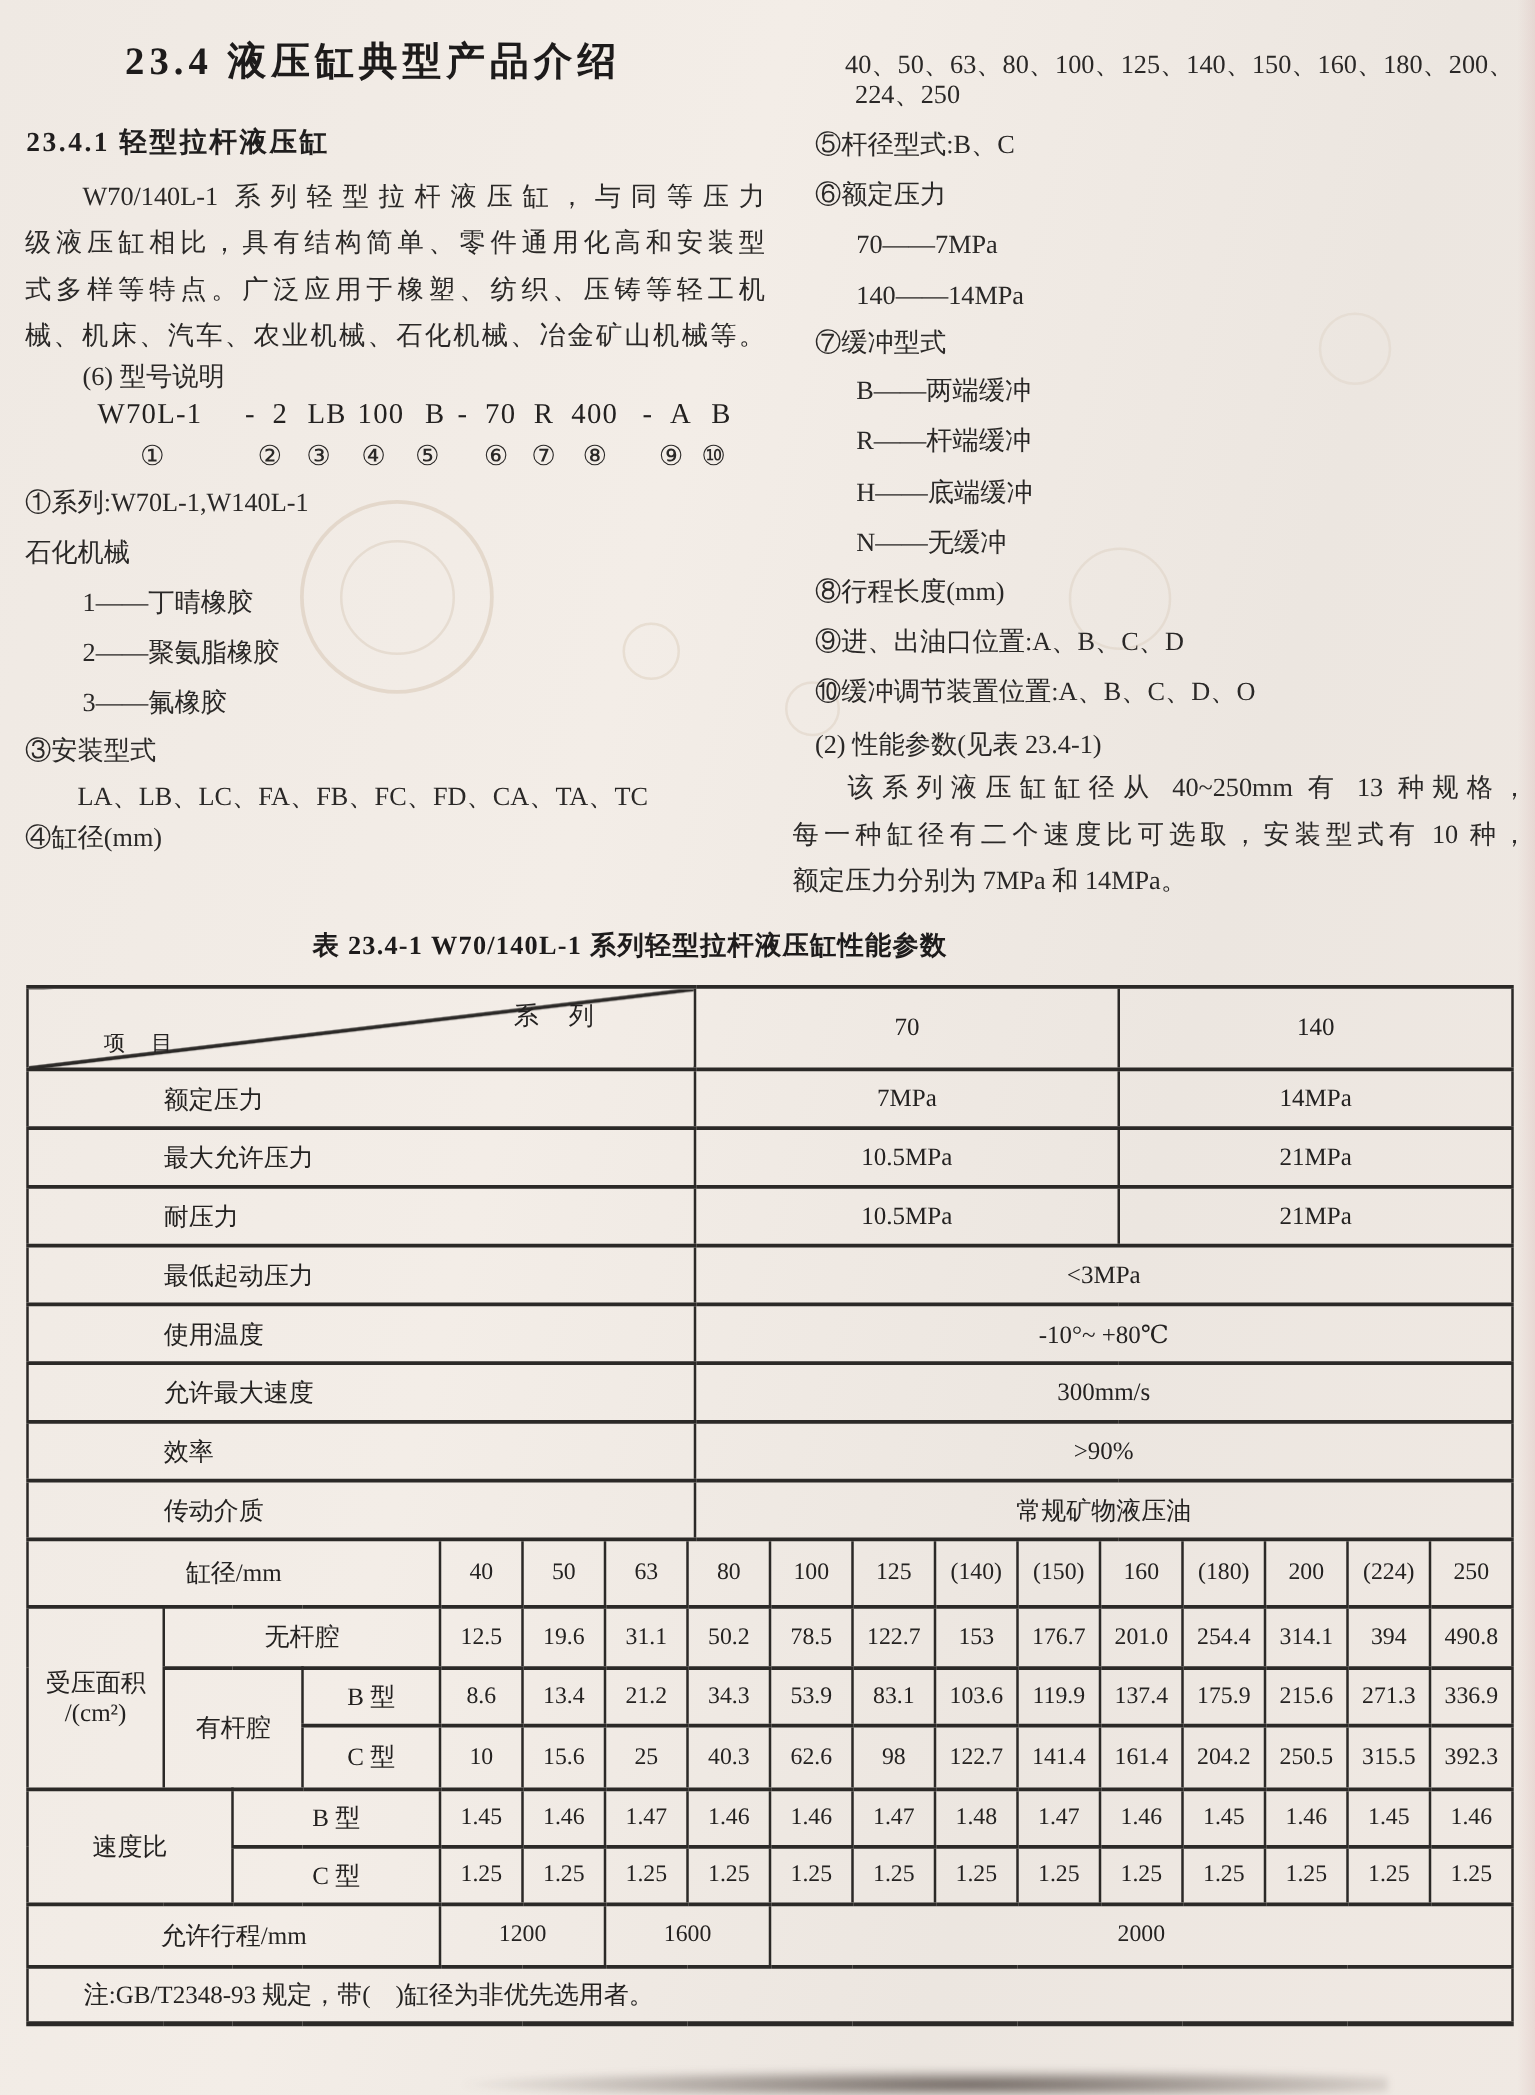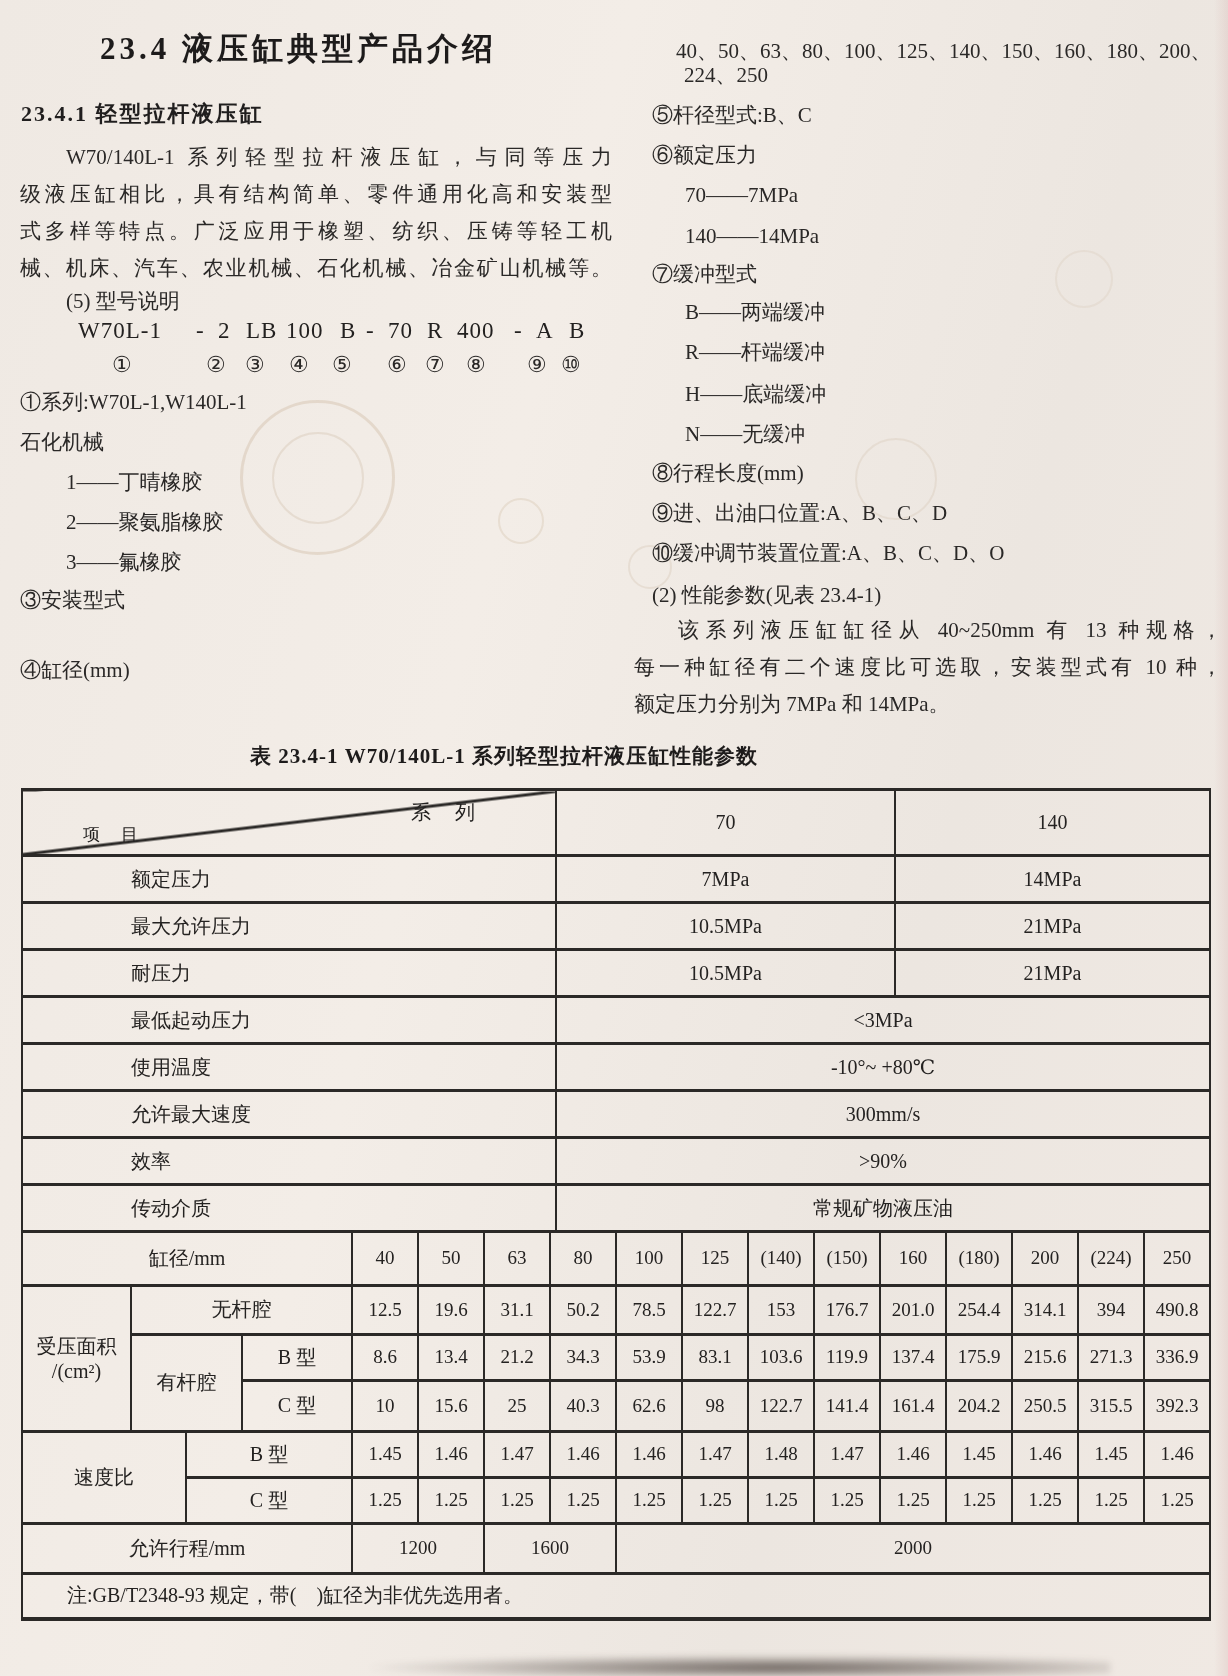--- a/index.html
+++ b/index.html
@@ -66,21 +66,21 @@
   <div class="abs sec-title" style="left:100px;top:28px;">23.4  液压缸典型产品介绍</div>
   <div class="abs sub-title" style="left:21px;top:99px;">23.4.1  轻型拉杆液压缸</div>
 
   <div class="abs" style="left:20px;top:139px;">
     <div class="line just indent">W70/140L-1 系列轻型拉杆液压缸，与同等压力</div>
     <div class="line just">级液压缸相比，具有结构简单、零件通用化高和安装型</div>
     <div class="line just">式多样等特点。广泛应用于橡塑、纺织、压铸等轻工机</div>
     <div class="line just">械、机床、汽车、农业机械、石化机械、冶金矿山机械等。</div>
   </div>
 
-  <div class="abs line" style="left:66px;top:283px;">(5) 型号说明</div>
+  <div class="abs line" style="left:66px;top:283px;">(6) 型号说明</div>
 
   <div class="abs" style="left:0;top:318px;width:614px;height:34px;">
     <span class="abs model-line" style="left:78px;">W70L-1</span>
     <span class="abs model-line" style="left:196px;">-</span>
     <span class="abs model-line" style="left:218px;">2</span>
     <span class="abs model-line" style="left:246px;">LB</span>
     <span class="abs model-line" style="left:286px;">100</span>
     <span class="abs model-line" style="left:340px;">B</span>
     <span class="abs model-line" style="left:366px;">-</span>
     <span class="abs model-line" style="left:388px;">70</span>
@@ -103,20 +103,21 @@
     <span class="abs marker" style="left:527px;">⑨</span>
     <span class="abs marker" style="left:561px;">⑩</span>
   </div>
 
   <div class="abs line" style="left:20px;top:384px;">①系列:W70L-1,W140L-1</div>
   <div class="abs line" style="left:20px;top:424px;">石化机械</div>
   <div class="abs line" style="left:66px;top:464px;">1——丁晴橡胶</div>
   <div class="abs line" style="left:66px;top:504px;">2——聚氨脂橡胶</div>
   <div class="abs line" style="left:66px;top:544px;">3——氟橡胶</div>
   <div class="abs line" style="left:20px;top:582px;">③安装型式</div>
+  <div class="abs line" style="left:62px;top:619px;">LA、LB、LC、FA、FB、FC、FD、CA、TA、TC</div>
   <div class="abs line" style="left:20px;top:652px;">④缸径(mm)</div>
 
   <div class="abs line" style="left:676px;top:18px;margin-top:15px;">40、50、63、80、100、125、140、150、160、180、200、</div>
   <div class="abs line" style="left:684px;top:57px;">224、250</div>
   <div class="abs line" style="left:652px;top:97px;">⑤杆径型式:B、C</div>
   <div class="abs line" style="left:652px;top:137px;">⑥额定压力</div>
   <div class="abs line" style="left:685px;top:177px;">70——7MPa</div>
   <div class="abs line" style="left:685px;top:218px;">140——14MPa</div>
   <div class="abs line" style="left:652px;top:256px;">⑦缓冲型式</div>
   <div class="abs line" style="left:685px;top:294px;">B——两端缓冲</div>

